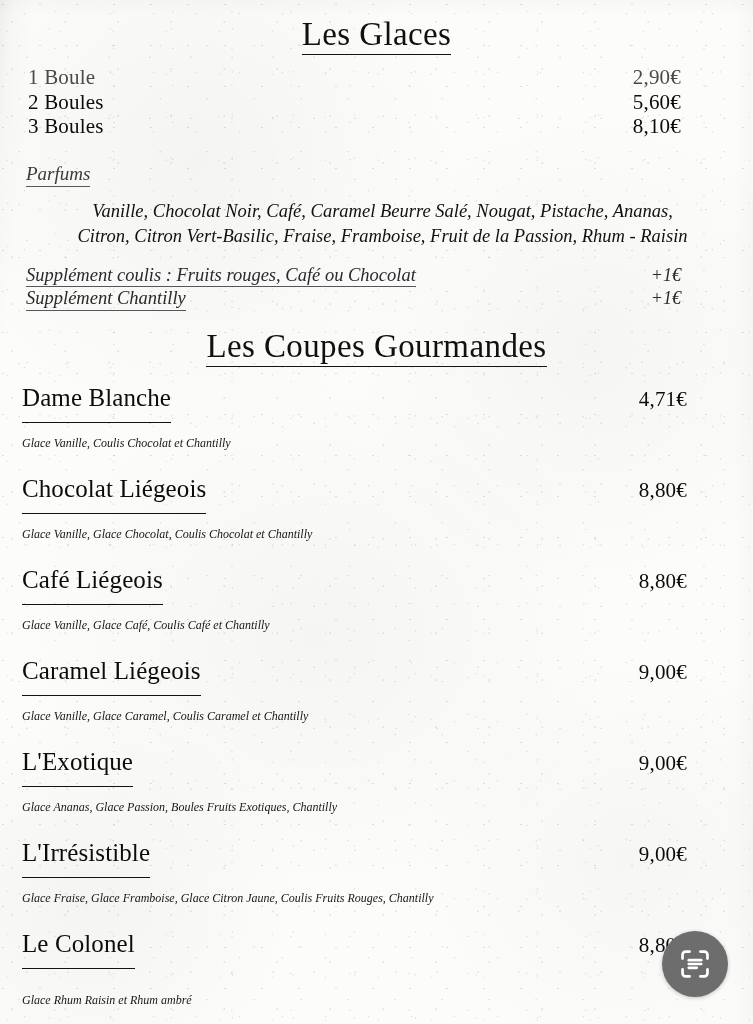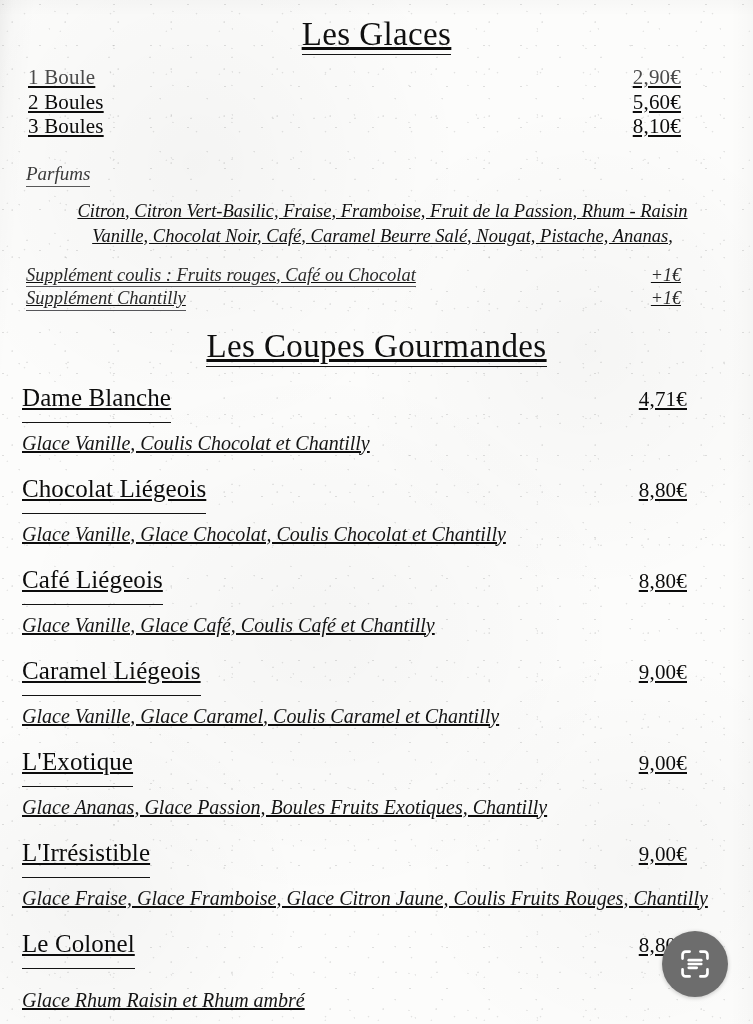--- a/index.html
+++ b/index.html
@@ -10,21 +10,20 @@
   body {
     font-family: "Liberation Serif", serif;
     color: #0c0c0c;
   }
   #page {
     position: relative;
     width: 753px;
     height: 1024px;
     overflow: hidden;
     background: #fbfbfa;
-    text-decoration: underline;
   }
   
   #paper-texture {
     position: absolute;
     inset: 0;
     background:
       radial-gradient(ellipse 58% 44% at 26% 16%, rgba(0,0,0,0.030), rgba(0,0,0,0) 62%),
       radial-gradient(ellipse 50% 38% at 78% 34%, rgba(0,0,0,0.026), rgba(0,0,0,0) 64%),
       radial-gradient(ellipse 62% 40% at 42% 62%, rgba(0,0,0,0.028), rgba(0,0,0,0) 66%),
       radial-gradient(ellipse 48% 34% at 84% 84%, rgba(0,0,0,0.022), rgba(0,0,0,0) 62%),
@@ -136,21 +135,21 @@
   .coupe-title {
     font-size: 25px;
     line-height: 29px;
     letter-spacing: 0.1px;
     border-bottom: 1.5px solid #131313;
     padding-bottom: 10px;
   }
   .coupe-price { font-size: 21px; letter-spacing: 0.2px; }
   .coupe-desc {
     margin: 9px 0 0 4px;
-    font-size: 20px;
+    font-size: 12px;
     font-style: italic;
     line-height: 22px;
     color: #151515;
   }
 
   
   #scan-fab {
     position: absolute;
     z-index: 10;
     left: 662px;
@@ -196,22 +195,22 @@
       </li>
       <li class="scoop-row">
         <span class="label">3 Boules</span>
         <span class="price">8,10€</span>
       </li>
     </ul>
 
     <div class="parfums-label">Parfums</div>
 
     <div class="parfums-lines">
+      <span class="pline">Vanille, Chocolat Noir, Café, Caramel Beurre Salé, Nougat, Pistache, Ananas,</span>
       <span class="pline">Citron, Citron Vert-Basilic, Fraise, Framboise, Fruit de la Passion, Rhum - Raisin</span>
-      <span class="pline">Vanille, Chocolat Noir, Café, Caramel Beurre Salé, Nougat, Pistache, Ananas,</span>
     </div>
 
     <ul class="supp-list">
       <li class="supp-row">
         <span class="supp-text">Supplément coulis : Fruits rouges, Café ou Chocolat</span>
         <span class="supp-price">+1€</span>
       </li>
       <li class="supp-row">
         <span class="supp-text">Supplément Chantilly</span>
         <span class="supp-price">+1€</span>

